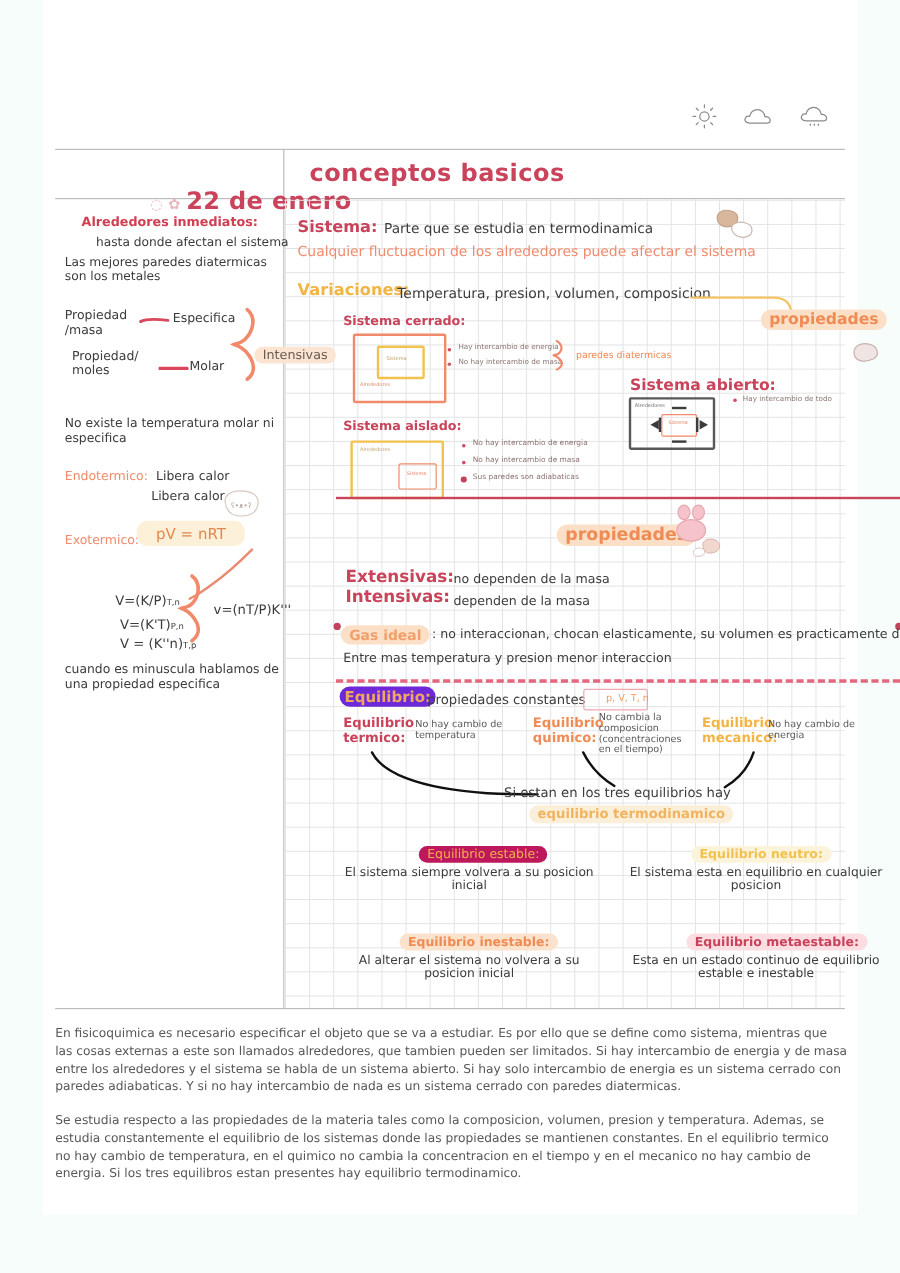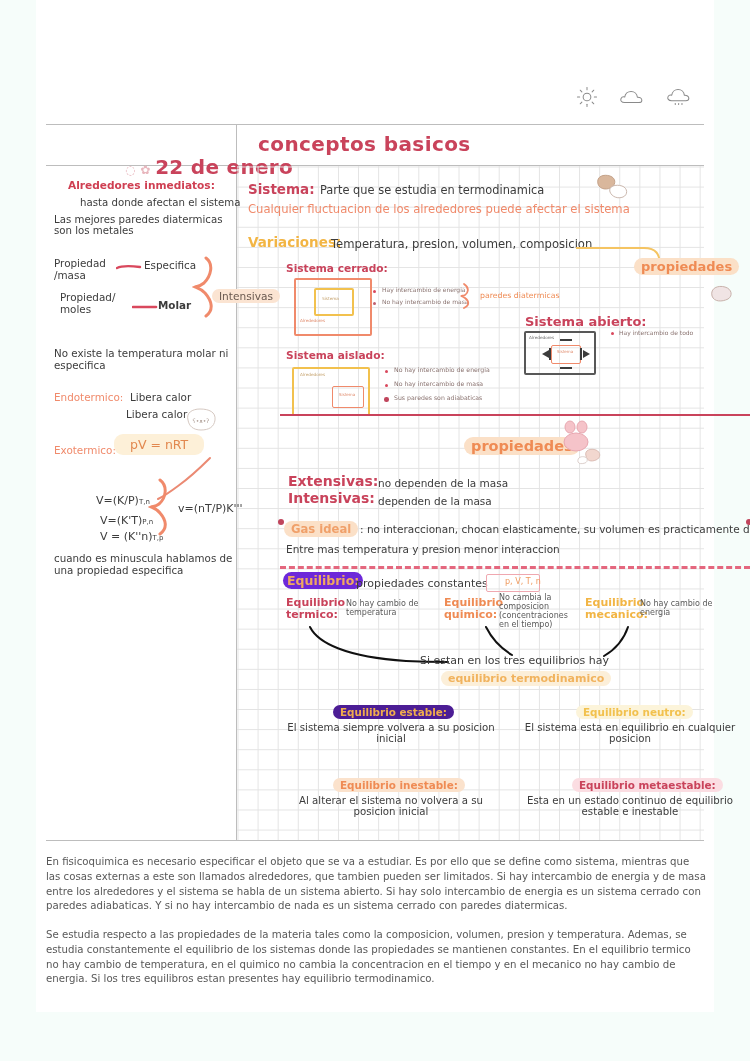--- a/index.html
+++ b/index.html
@@ -109,21 +109,21 @@
 
   <div class="t c-dk w" style="left:18px;top:258px;width:60px;font-size:10.4px;">Propiedad
 /masa</div>
   <div class="t c-dk" style="left:108px;top:260px;font-size:10.4px;">Especifica</div>
   <svg style="position:absolute;left:80px;top:262px;" width="26" height="10">
     <path d="M1 6 C7 3 16 4 24 5" stroke="#d9485d" stroke-width="2.4" fill="none" stroke-linecap="round"></path>
   </svg>
 
   <div class="t c-dk w" style="left:24px;top:292px;width:66px;font-size:10.4px;">Propiedad/
 moles</div>
-  <div class="t c-dk" style="left:122px;top:300px;font-size:10.4px;font-weight:bold;">Molar</div>
+  <div class="t c-dk" style="left:122px;top:300px;font-size:10.4px;">Molar</div>
   <svg style="position:absolute;left:96px;top:302px;" width="26" height="10">
     <path d="M1 5 L24 5" stroke="#d9485d" stroke-width="2.6" fill="none" stroke-linecap="round"></path>
   </svg>
 
   <svg style="position:absolute;left:148px;top:256px;" width="46" height="62">
     <path d="M22 2 C30 8 27 20 20 27 C15 31 13 30 11 31 C13 32 16 32 21 37 C28 45 30 54 22 60" stroke="#f08a6b" stroke-width="3" fill="none" stroke-linecap="round"></path>
   </svg>
   <div class="hl" style="left:176px;top:289px;background:#fbe4d2;color:#6a5a50;font-size:10.6px;">Intensivas</div>
 
   <div class="t c-dk w" style="left:18px;top:348px;width:180px;font-size:10.3px;">No existe la temperatura molar ni especifica</div>
@@ -267,21 +267,21 @@
   <div class="t w" style="left:604px;top:600px;width:78px;font-size:8px;color:#5a5a5a;">No hay cambio de energia</div>
 
   <svg style="position:absolute;left:270px;top:625px;" width="420" height="44">
     <path d="M4 2 C12 18 40 32 100 36 C120 37 134 37 142 37" stroke="#111" stroke-width="2" fill="none" stroke-linecap="round"></path>
     <path d="M180 2 C186 14 196 24 206 30" stroke="#111" stroke-width="2" fill="none" stroke-linecap="round"></path>
     <path d="M322 2 C318 14 310 24 298 31" stroke="#111" stroke-width="2" fill="none" stroke-linecap="round"></path>
   </svg>
   <div class="t c-dk" style="left:384px;top:655px;font-size:11px;">Si estan en los tres equilibrios hay</div>
   <div class="hl" style="left:405px;top:671px;background:#fcefd9;color:#f1b35e;font-size:11px;font-weight:bold;">equilibrio termodinamico</div>
 
-  <div class="hl ctr" style="left:297px;top:705px;background:#4c1d95;color:#f0ad4d;font-size:10.4px;font-weight:bold;">Equilibrio estable:</div>
+  <div class="hl ctr" style="left:313px;top:705px;background:#be185d;color:#f0ad4d;font-size:10.4px;font-weight:normal;">Equilibrio estable:</div>
   <div class="t c-dk w ctr" style="left:247px;top:722px;width:216px;font-size:10.2px;">El sistema siempre volvera a su posicion inicial</div>
 
   <div class="hl ctr" style="left:540px;top:705px;background:#fcf4da;color:#f2c14e;font-size:10.4px;font-weight:bold;">Equilibrio neutro:</div>
   <div class="t c-dk w ctr" style="left:483px;top:722px;width:222px;font-size:10.2px;">El sistema esta en equilibrio en cualquier posicion</div>
 
   <div class="hl ctr" style="left:297px;top:778px;background:#fbe2cc;color:#ef8b54;font-size:10.4px;font-weight:bold;">Equilibrio inestable:</div>
   <div class="t c-dk w ctr" style="left:247px;top:795px;width:216px;font-size:10.2px;">Al alterar el sistema no volvera a su posicion inicial</div>
 
   <div class="hl ctr" style="left:536px;top:778px;background:#fbdde2;color:#c9435b;font-size:10.4px;font-weight:bold;">Equilibrio metaestable:</div>
   <div class="t c-dk w ctr" style="left:483px;top:795px;width:222px;font-size:10.2px;">Esta en un estado continuo de equilibrio estable e inestable</div>

